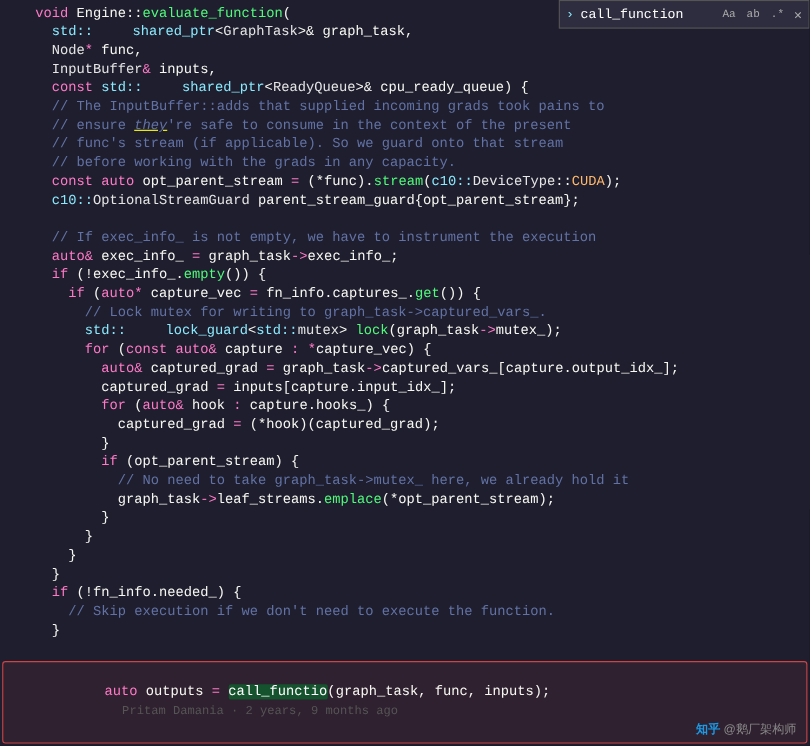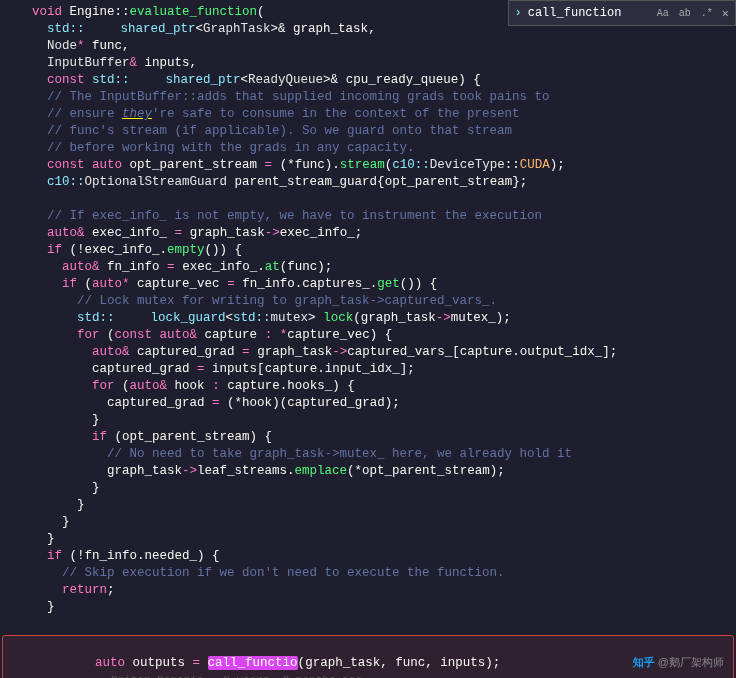--- a/index.html
+++ b/index.html
@@ -102,21 +102,21 @@
       font-style: italic;
     }
     
     .line-highlighted {
       background: rgba(255, 80, 80, 0.08);
       border: 1.5px solid #cc4444;
       border-radius: 3px;
       margin: 2px 0;
     }
     .highlight-call {
-      background: #d946ef;
+      background: #14532d;
       color: #fff;
       border-radius: 2px;
     }
     
     .attribution {
       position: absolute;
       bottom: 8px;
       right: 12px;
       color: #888;
       font-size: 11px;
@@ -217,24 +217,20 @@
     <div class="line">
       <span class="line-num"></span>
       <span class="line-content">  <span class="kw">auto</span><span class="op">&amp;</span> <span class="var">exec_info_</span> <span class="op">=</span> <span class="var">graph_task</span><span class="arrow">-&gt;</span><span class="var">exec_info_</span><span class="punct">;</span></span>
     </div>
 
     <div class="line">
       <span class="line-num"></span>
       <span class="line-content">  <span class="kw">if </span><span class="punct">(!</span><span class="var">exec_info_</span><span class="punct">.</span><span class="func">empty</span><span class="punct">()) {</span></span>
     </div>
 
-    <div class="line">
-      <span class="line-num"></span>
-      <span class="line-content">    <span class="kw">auto</span><span class="op">&amp;</span> <span class="var">fn_info</span> <span class="op">=</span> <span class="var">exec_info_</span><span class="punct">.</span><span class="func">at</span><span class="punct">(</span><span class="var">func</span><span class="punct">);</span></span>
-    </div>
 
     <div class="line">
       <span class="line-num"></span>
       <span class="line-content">    <span class="kw">if </span><span class="punct">(</span><span class="kw">auto</span><span class="op">*</span> <span class="var">capture_vec</span> <span class="op">=</span> <span class="var">fn_info</span><span class="punct">.</span><span class="var">captures_</span><span class="punct">.</span><span class="func">get</span><span class="punct">()) {</span></span>
     </div>
 
     <div class="line">
       <span class="line-num"></span>
       <span class="line-content comment">      // Lock mutex for writing to graph_task-&gt;captured_vars_.</span>
     </div>
@@ -312,24 +308,20 @@
     <div class="line">
       <span class="line-num"></span>
       <span class="line-content">  <span class="kw">if </span><span class="punct">(!</span><span class="var">fn_info</span><span class="punct">.</span><span class="var">needed_</span><span class="punct">) {</span></span>
     </div>
 
     <div class="line">
       <span class="line-num"></span>
       <span class="line-content comment">    // Skip execution if we don't need to execute the function.</span>
     </div>
 
-    <div class="line">
-      <span class="line-num"></span>
-      <span class="line-content">    <span class="kw">return</span><span class="punct">;</span></span>
-    </div>
 
     <div class="line">
       <span class="line-num"></span>
       <span class="line-content">  <span class="punct">}</span></span>
     </div>
 
     <div class="line">
       <span class="line-num"></span>
       <span class="line-content"> </span>
     </div>

